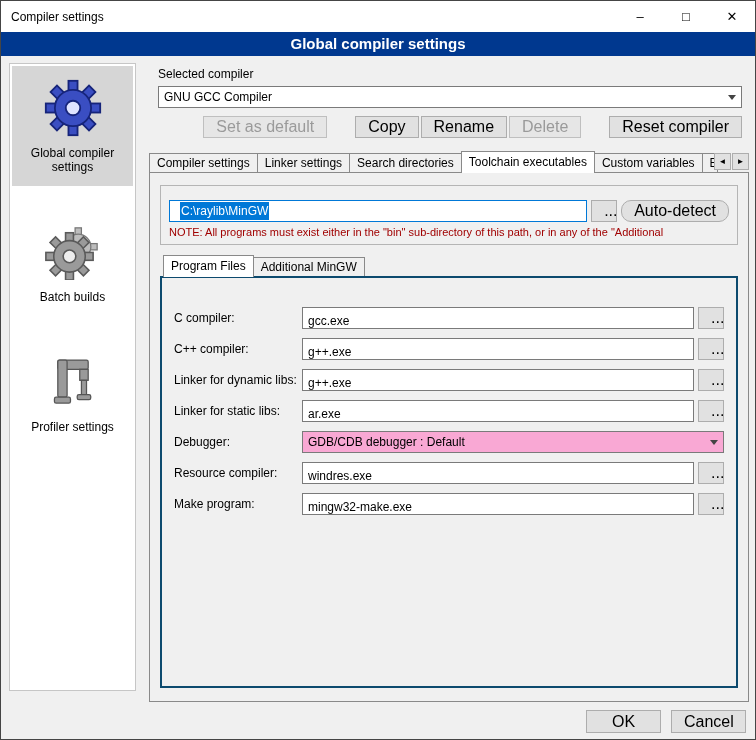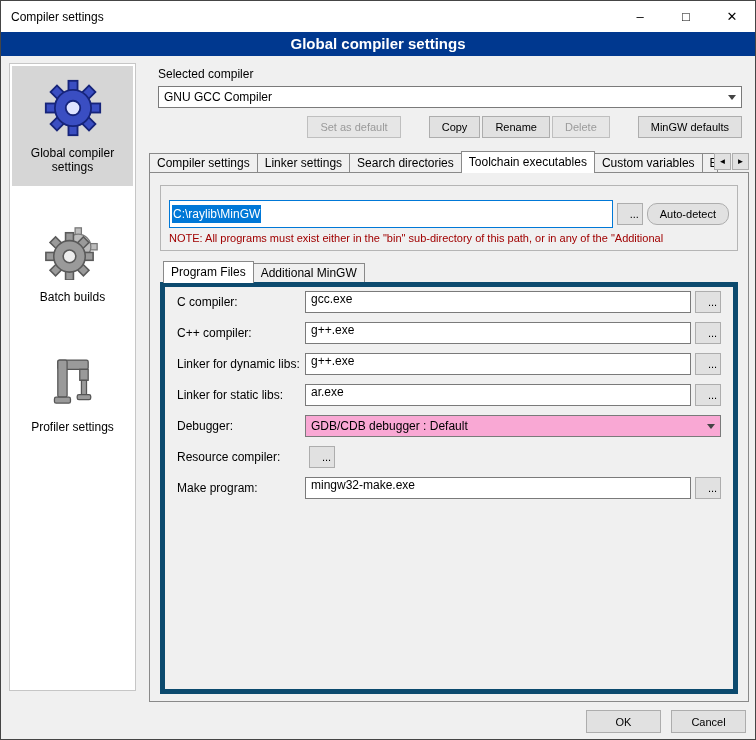--- a/index.html
+++ b/index.html
@@ -61,21 +61,21 @@
   .tri-down {
     width:0; height:0; border-left:4px solid transparent; border-right:4px solid transparent;
     border-top:5px solid #444;
   }
   .btnrow {
     margin:8px 0 0 12px; width:584px; height:22px;
     display:flex; justify-content:flex-end; align-items:center;
   }
   button.win {
     height:22px; background:#e1e1e1; border:1px solid #adadad;
-    font-family:"Liberation Sans",sans-serif; font-size:11px; padding:0 12px;
+    font-family:"Liberation Sans",sans-serif; font-size:16px; padding:0 12px;
   }
   button.win.disabled { background:#e6e6e6; border-color:#bfbfbf; color:#9a9a9a; }
   .btnrow .gap { width:26px; }
   .btnrow button { margin-left:2px; }
   
   .tabstrip {
     margin:13px 0 0 3px; width:600px; height:21px;
     display:flex; align-items:flex-end; position:relative; padding-right:34px;
   }
   .tab {
@@ -100,39 +100,39 @@
   }
   .groupbox {
     margin:12px 10px 0 10px; border:1px solid #b5b5b5; position:relative;
     padding:14px 8px 6px 8px;
   }
   .groupbox .legend {
     position:absolute; top:-8px; left:8px; background:#f0f0f0; padding:0 4px;
   }
   .dir-row { display:flex; align-items:center; }
   .dirinput {
-    flex:1; height:28px; background:#fff; border:1px solid #0078d7;
-    display:flex; align-items:center; padding-left:2px;
+    flex:1; height:22px; background:#fff; border:1px solid #0078d7;
+    display:flex; align-items:center; padding-left:10px;
   }
   .dirinput .sel-text { background:#0078d7; color:#fff; padding:2px 1px; }
   .dots-btn { width:22px; height:22px; padding:0; margin-left:4px; }
   .autodetect-btn { margin-left:4px;border-radius:10px; }
   .note { color:#a00000; font-size:11px; margin-top:4px; white-space:nowrap; overflow:hidden; }
   
   .subtabstrip { margin:10px 0 0 13px; display:flex; align-items:flex-end; height:21px; }
   .subpanel {
     margin:0 10px 0 10px; height:412px;
-    border:5px solid #0c4a6e; background:#f0f0f0; position:relative; z-index:1;
-    padding:4px 12px 0 12px;
+    border:2px solid #0c4a6e; background:#f0f0f0; position:relative; z-index:1;
+    padding:29px 12px 0 12px;
   }
   .frow { display:flex; align-items:center; height:22px; margin-bottom:9px; }
   .flabel { width:128px; flex:none; }
   .finput {
     flex:1; height:22px; background:#fff; border:1px solid #7a7a7a;
-    display:flex; align-items:flex-start; padding-left:5px;
+    display:flex; align-items:flex-end; padding-left:5px;
   }
   .fselect {
     flex:1; height:22px; background:#f9a8d4; border:1px solid #7a7a7a;
     display:flex; align-items:center; padding-left:5px;
   }
   .fselect .sel-val { flex:1; }
   .fselect .combo-arrow { width:18px; display:flex; justify-content:center; }
   
   .footer {
     margin-top:8px; width:600px; display:flex; justify-content:flex-end;
@@ -231,21 +231,21 @@
         </span>
     </div>
 
     <div class="btnrow">
       <button class="win disabled">Set as default</button>
       <span class="gap"></span>
       <button class="win">Copy</button>
       <button class="win">Rename</button>
       <button class="win disabled">Delete</button>
       <span class="gap"></span>
-      <button class="win">MinGW defaults</button>
+      <button class="win">Reset compiler</button>
     </div>
 
     <div class="tabstrip">
       <div class="tab">Compiler settings</div>
       <div class="tab">Linker settings</div>
       <div class="tab">Search directories</div>
       <div class="tab active">Toolchain executables</div>
       <div class="tab">Custom variables</div>
       <div class="tab clip">Buil</div>
       <div class="tab-arrows">
@@ -311,20 +311,23 @@
           <div class="fselect">
             <span class="sel-val">GDB/CDB debugger : Default</span>
             <span class="combo-arrow">
                 <span class="tri-down"></span>
               </span>
           </div>
         </div>
 
         <div class="frow">
           <span class="flabel">Resource compiler:</span>
+          <div class="finput">
+            <span>windres.exe</span>
+          </div>
           <button class="win dots-btn">...</button>
         </div>
 
         <div class="frow">
           <span class="flabel">Make program:</span>
           <div class="finput">
             <span>mingw32-make.exe</span>
           </div>
           <button class="win dots-btn">...</button>
         </div>

